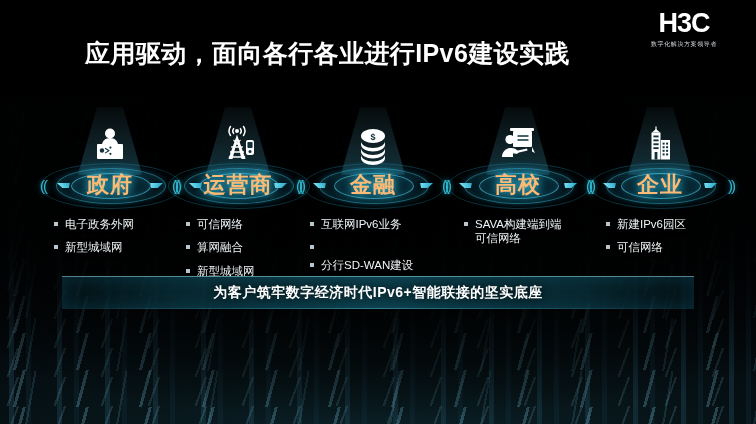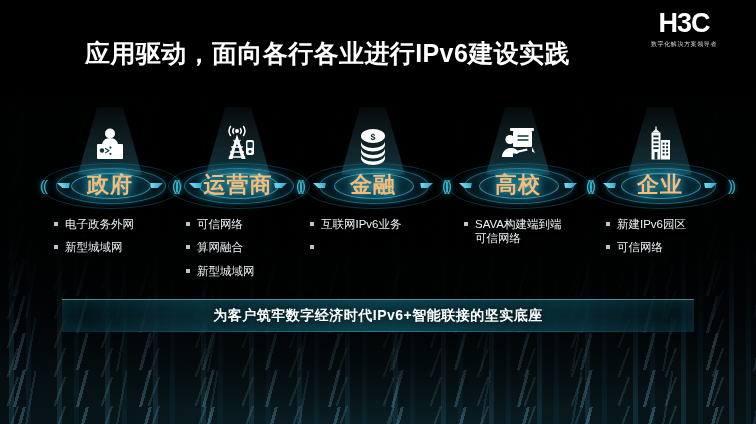--- a/index.html
+++ b/index.html
@@ -164,21 +164,21 @@
   .col.c4 .bullets{padding-left:16px;}
 
   
   .banner{
     position:absolute;left:62px;right:62px;top:276px;height:32px;
     background:linear-gradient(90deg,
         rgba(6,30,38,.35) 0%, rgba(10,48,58,.72) 18%,
         rgba(14,62,74,.92) 50%, rgba(10,48,58,.72) 82%, rgba(6,30,38,.35) 100%);
     border-top:1px solid rgba(150,225,240,.55);
     box-shadow:0 0 22px rgba(20,120,150,.35) inset;
-    display:flex;align-items:center;justify-content:center;margin-top:23px;
+    display:flex;align-items:center;justify-content:center;
   }
   .banner::after{
     content:"";position:absolute;left:0;right:0;bottom:0;height:1px;
     background:linear-gradient(90deg, rgba(90,190,215,0) 0%, rgba(90,190,215,.45) 50%, rgba(90,190,215,0) 100%);
   }
   .banner-text{
     font-size:14px;font-weight:700;color:#ffffff;letter-spacing:.5px;
     text-shadow:0 0 10px rgba(0,0,0,.8);
   }
 </style>
@@ -306,20 +306,24 @@
         <span class="dart r"></span>
         <span class="cat-label">金融</span>
       </div>
       <div class="bullets">
         <div class="bullet">
             <span class="sq"></span>
             <span class="tx">互联网IPv6业务</span>
           </div>
         <div class="bullet">
             <span class="sq"></span>
+          </div>
+        <div class="bullet">
+            <span class="sq"></span>
+            <span class="tx">分行SD-WAN建设</span>
           </div>
       </div>
     </div>
 
     <div class="col c3">
       <div class="icon-wrap">
         <div class="beam"></div>
         <svg class="icon" width="42" height="42" viewBox="0 0 42 42">
           <rect x="13" y="5" width="24" height="3" rx="1" fill="#fff"></rect>
           <rect x="16" y="8" width="19" height="16" rx="1" fill="#fff"></rect>

